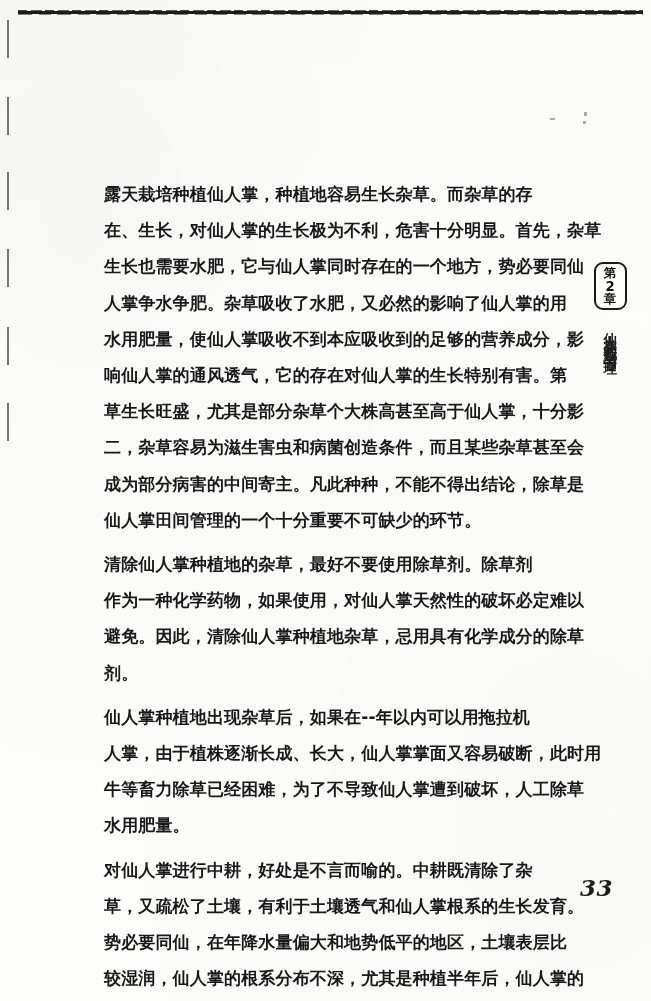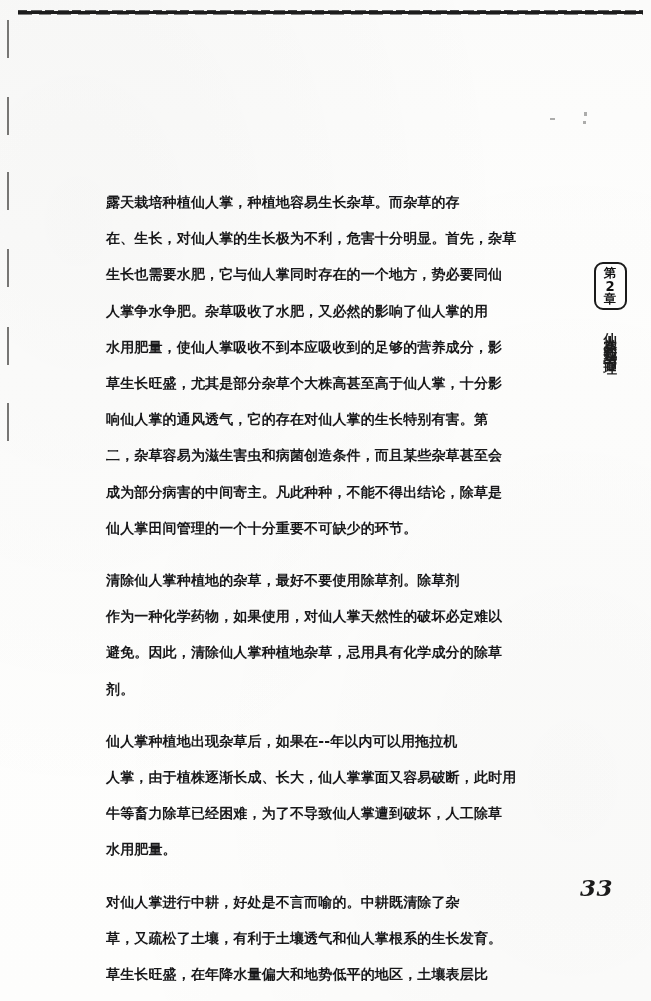--- a/index.html
+++ b/index.html
@@ -86,23 +86,23 @@
 
   
   .text-column {
     position: absolute;
     left: 62px;
     top: 168px;
     width: 500px;
   }
 
   .para {
-    margin: 16px;
-    font-family: "DejaVu Sans", "Liberation Sans", sans-serif;
-    font-size: 14px;
+    margin: 8px;
+    font-family: "DejaVu Sans", "Liberation Sans", sans-serif;
+    font-size: 17px;
     line-height: 36.2px;
     color: #18181a;
     text-align: justify;
     text-align-last: left;
     text-justify: inter-character;
     letter-spacing: 0.15px;
     font-weight: 600;
     text-indent: 2em;
     -webkit-font-smoothing: none;
   }
@@ -205,42 +205,42 @@
       <div class="speck" style="left: 583px; top: 121px; width: 3px; height: 3px;"></div>
     </div>
 
   <div class="text-column" id="text-column">
       <p class="para">
         <span class="ln" style="text-indent: 2em;">露天栽培种植仙人掌，种植地容易生长杂草。而杂草的存</span>
         <span class="ln">在、生长，对仙人掌的生长极为不利，危害十分明显。首先，杂草</span>
         <span class="ln">生长也需要水肥，它与仙人掌同时存在的一个地方，势必要同仙</span>
         <span class="ln">人掌争水争肥。杂草吸收了水肥，又必然的影响了仙人掌的用</span>
         <span class="ln">水用肥量，使仙人掌吸收不到本应吸收到的足够的营养成分，影</span>
+        <span class="ln">响仙人掌的通风透气，它的存在对仙人掌的生长特别有害。第</span>
         <span class="ln">草生长旺盛，尤其是部分杂草个大株高甚至高于仙人掌，十分影</span>
-        <span class="ln">响仙人掌的通风透气，它的存在对仙人掌的生长特别有害。第</span>
         <span class="ln">二，杂草容易为滋生害虫和病菌创造条件，而且某些杂草甚至会</span>
         <span class="ln">成为部分病害的中间寄主。凡此种种，不能不得出结论，除草是</span>
         <span class="ln">仙人掌田间管理的一个十分重要不可缺少的环节。</span>
       </p>
       <p class="para">
         <span class="ln" style="text-indent: 2em;">清除仙人掌种植地的杂草，最好不要使用除草剂。除草剂</span>
         <span class="ln">作为一种化学药物，如果使用，对仙人掌天然性的破坏必定难以</span>
         <span class="ln">避免。因此，清除仙人掌种植地杂草，忌用具有化学成分的除草</span>
         <span class="ln">剂。</span>
       </p>
       <p class="para">
         <span class="ln" style="text-indent: 2em;">仙人掌种植地出现杂草后，如果在--年以内可以用拖拉机</span>
         <span class="ln">人掌，由于植株逐渐长成、长大，仙人掌掌面又容易破断，此时用</span>
         <span class="ln">牛等畜力除草已经困难，为了不导致仙人掌遭到破坏，人工除草</span>
         <span class="ln">水用肥量。</span>
       </p>
       <p class="para">
         <span class="ln" style="text-indent: 2em;">对仙人掌进行中耕，好处是不言而喻的。中耕既清除了杂</span>
         <span class="ln">草，又疏松了土壤，有利于土壤透气和仙人掌根系的生长发育。</span>
-        <span class="ln">草生长旺盛，在年降水量偏大和地势低平的地区，土壤表层比</span>
+        <span class="ln">势必要同仙，在年降水量偏大和地势低平的地区，土壤表层比</span>
         <span class="ln">较湿润，仙人掌的根系分布不深，尤其是种植半年后，仙人掌的</span>
       </p>
     </div>
 
   <div class="chapter-tab">
     <div class="chapter-badge">
       <span class="ch-word">第</span>
       <span class="ch-num">2</span>
       <span class="ch-word">章</span>
     </div>

